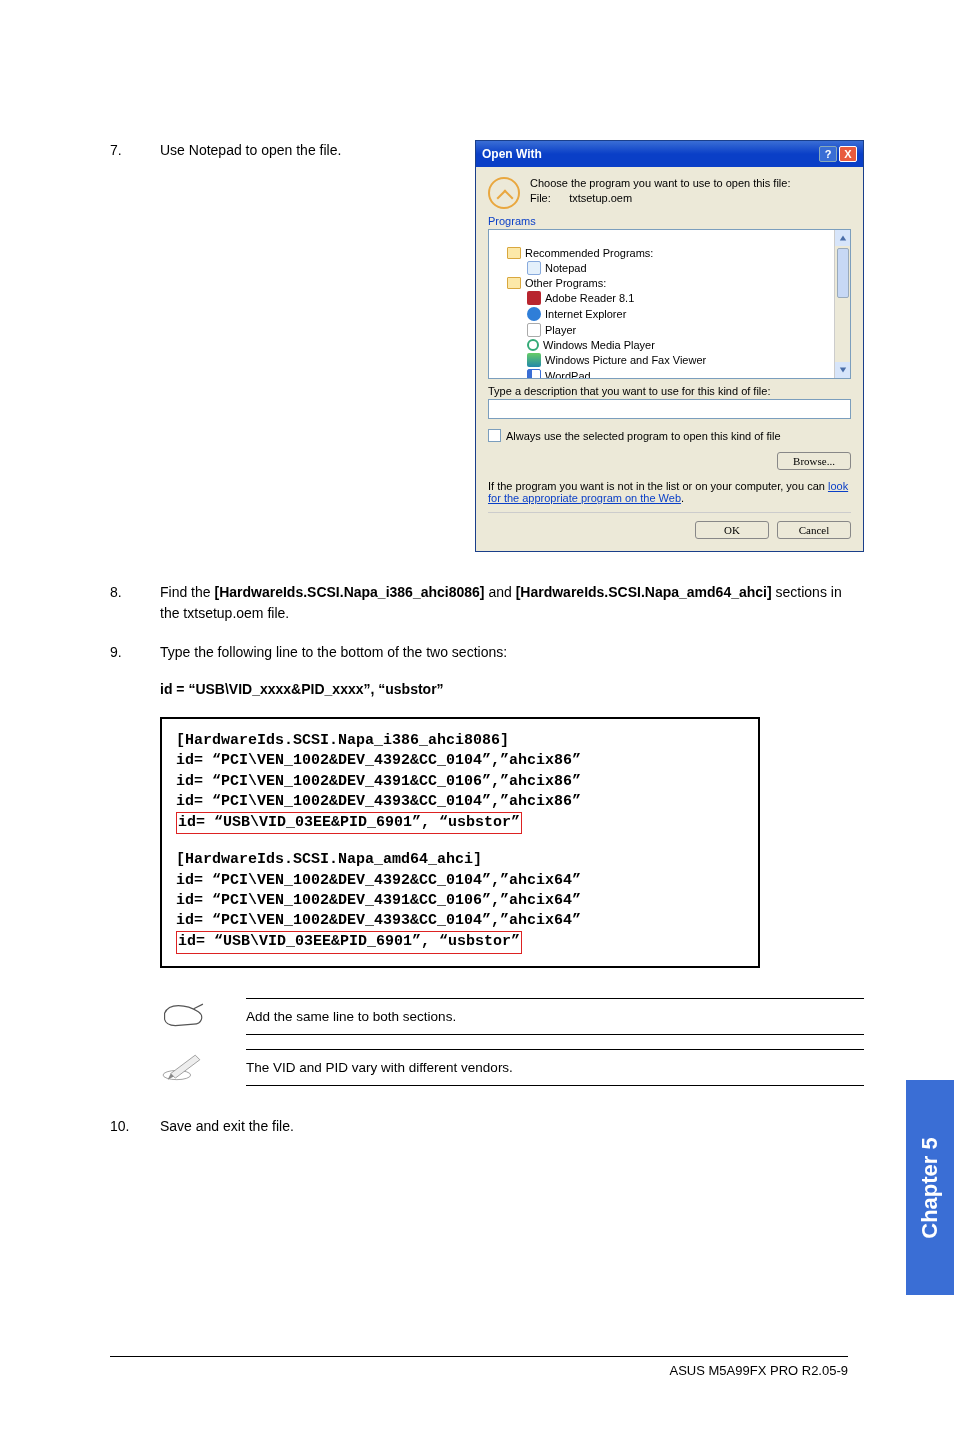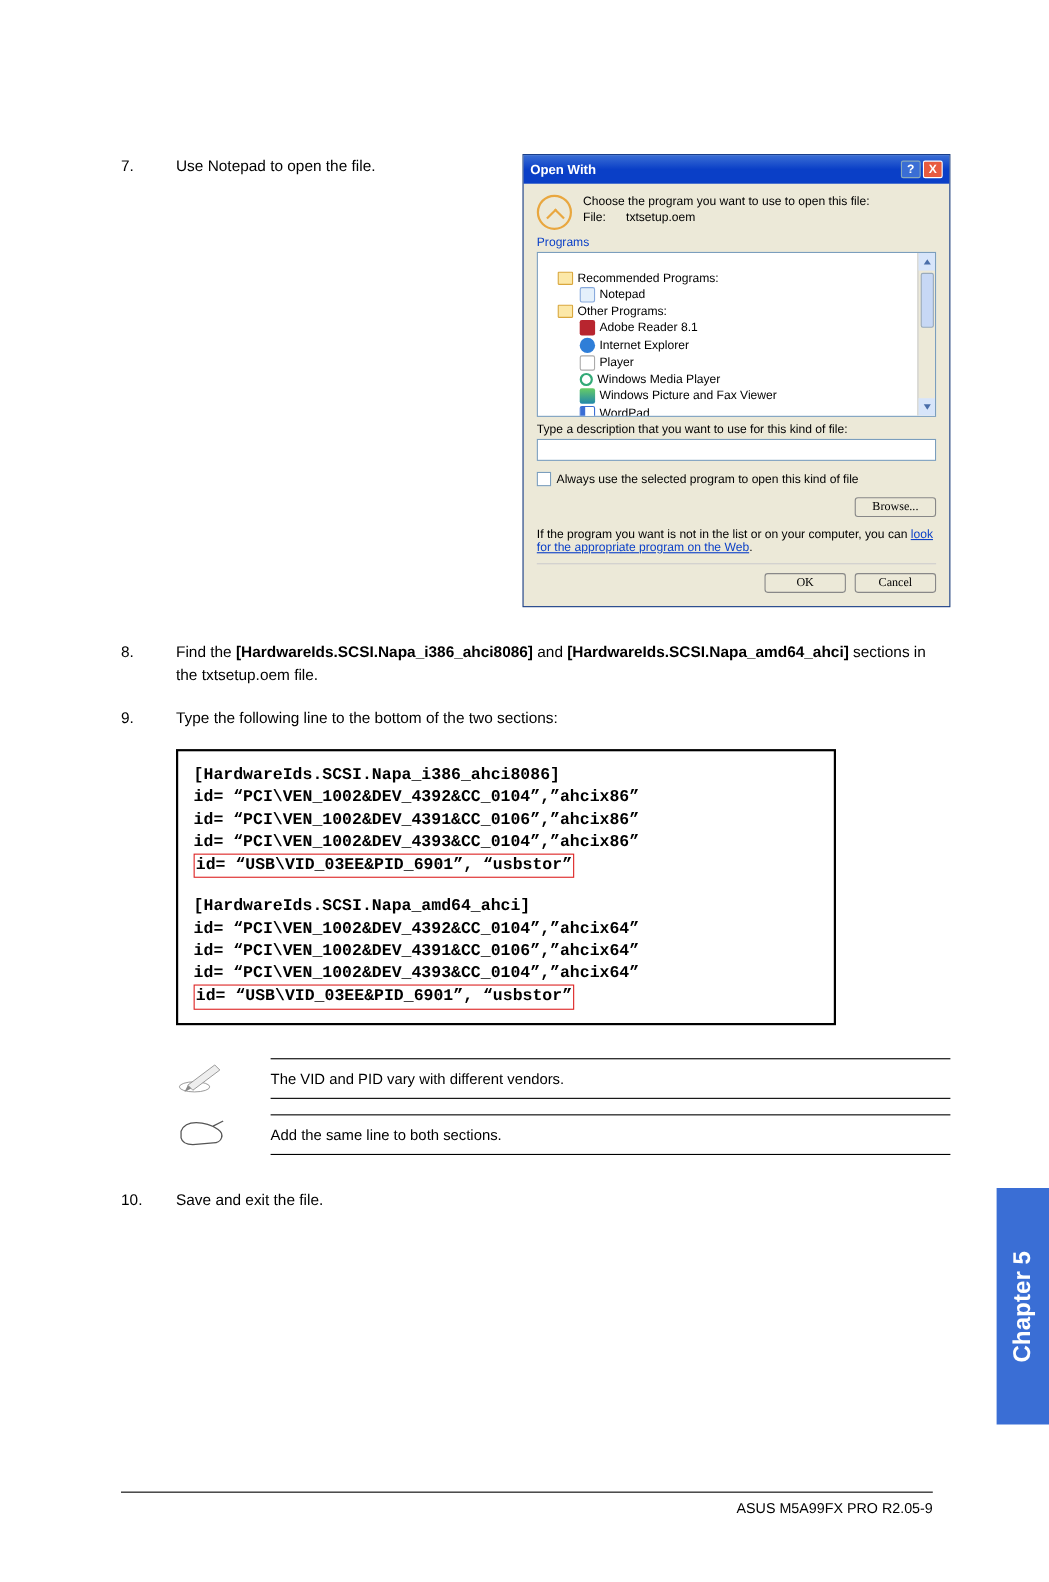--- a/index.html
+++ b/index.html
@@ -325,60 +325,61 @@
     <div class="step-text">
       <span>Find the </span><b>[HardwareIds.SCSI.Napa_i386_ahci8086]</b><span> and </span><b>[HardwareIds.SCSI.Napa_amd64_ahci]</b><span> sections in the txtsetup.oem file.</span>
     </div>
   </div>
 
   <div class="step">
     <div class="step-num">9.</div>
     <div class="step-text">Type the following line to the bottom of the two sections:</div>
   </div>
 
+  <div class="code-line">id = “USB\VID_xxxx&amp;PID_xxxx”, “usbstor”</div>
 
   <div class="codebox">
     <div>[HardwareIds.SCSI.Napa_i386_ahci8086]</div>
     <div>id= “PCI\VEN_1002&amp;DEV_4392&amp;CC_0104”,”ahcix86”</div>
     <div>id= “PCI\VEN_1002&amp;DEV_4391&amp;CC_0106”,”ahcix86”</div>
     <div>id= “PCI\VEN_1002&amp;DEV_4393&amp;CC_0104”,”ahcix86”</div>
     <div><span class="redrow">id= “USB\VID_03EE&amp;PID_6901”, “usbstor”</span></div>
     <div class="gap"></div>
     <div>[HardwareIds.SCSI.Napa_amd64_ahci]</div>
     <div>id= “PCI\VEN_1002&amp;DEV_4392&amp;CC_0104”,”ahcix64”</div>
     <div>id= “PCI\VEN_1002&amp;DEV_4391&amp;CC_0106”,”ahcix64”</div>
     <div>id= “PCI\VEN_1002&amp;DEV_4393&amp;CC_0104”,”ahcix64”</div>
     <div><span class="redrow">id= “USB\VID_03EE&amp;PID_6901”, “usbstor”</span></div>
   </div>
 
   <div class="note-block">
     <div class="note-row">
+      <div class="note-icon-hand">
+        <svg viewBox="0 0 60 44">
+          <path d="M6 20 Q10 10 24 10 Q38 10 50 18 Q56 22 54 28 Q52 34 44 34 L20 36 Q8 36 6 28 Z" fill="none" stroke="#555" stroke-width="1.5"></path>
+          <path d="M44 14 L56 8" fill="none" stroke="#555" stroke-width="1.5"></path>
+        </svg>
+      </div>
+      <div class="note-lines">Add the same line to both sections.</div>
+    </div>
+  </div>
+
+  <div class="note-block">
+    <div class="note-row">
       <div class="note-icon-pencil">
         <svg viewBox="0 0 60 44">
           <ellipse cx="22" cy="34" rx="18" ry="6" fill="none" stroke="#888" stroke-width="1"></ellipse>
           <path d="M14 32 L46 8 L52 14 L20 38 Z" fill="#eee" stroke="#888" stroke-width="1"></path>
           <path d="M14 32 L18 36 L10 40 Z" fill="#888"></path>
         </svg>
       </div>
       <div class="note-lines">The VID and PID vary with different vendors.</div>
     </div>
   </div>
 
-  <div class="note-block">
-    <div class="note-row">
-      <div class="note-icon-hand">
-        <svg viewBox="0 0 60 44">
-          <path d="M6 20 Q10 10 24 10 Q38 10 50 18 Q56 22 54 28 Q52 34 44 34 L20 36 Q8 36 6 28 Z" fill="none" stroke="#555" stroke-width="1.5"></path>
-          <path d="M44 14 L56 8" fill="none" stroke="#555" stroke-width="1.5"></path>
-        </svg>
-      </div>
-      <div class="note-lines">Add the same line to both sections.</div>
-    </div>
-  </div>
-
   <div class="step" style="margin-top:30px;">
     <div class="step-num">10.</div>
     <div class="step-text">Save and exit the file.</div>
   </div>
 
 </div>
 
 <div class="sidetab">
   <div class="sidetab-text">Chapter 5</div>
 </div>

